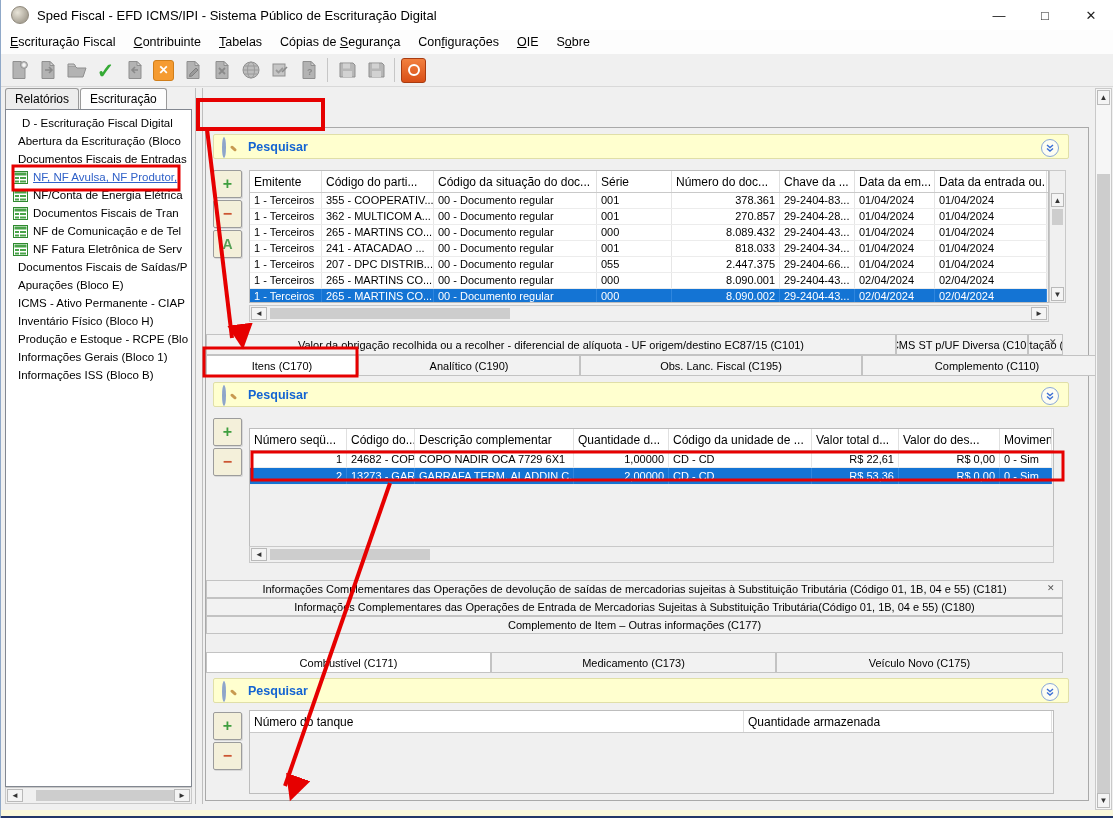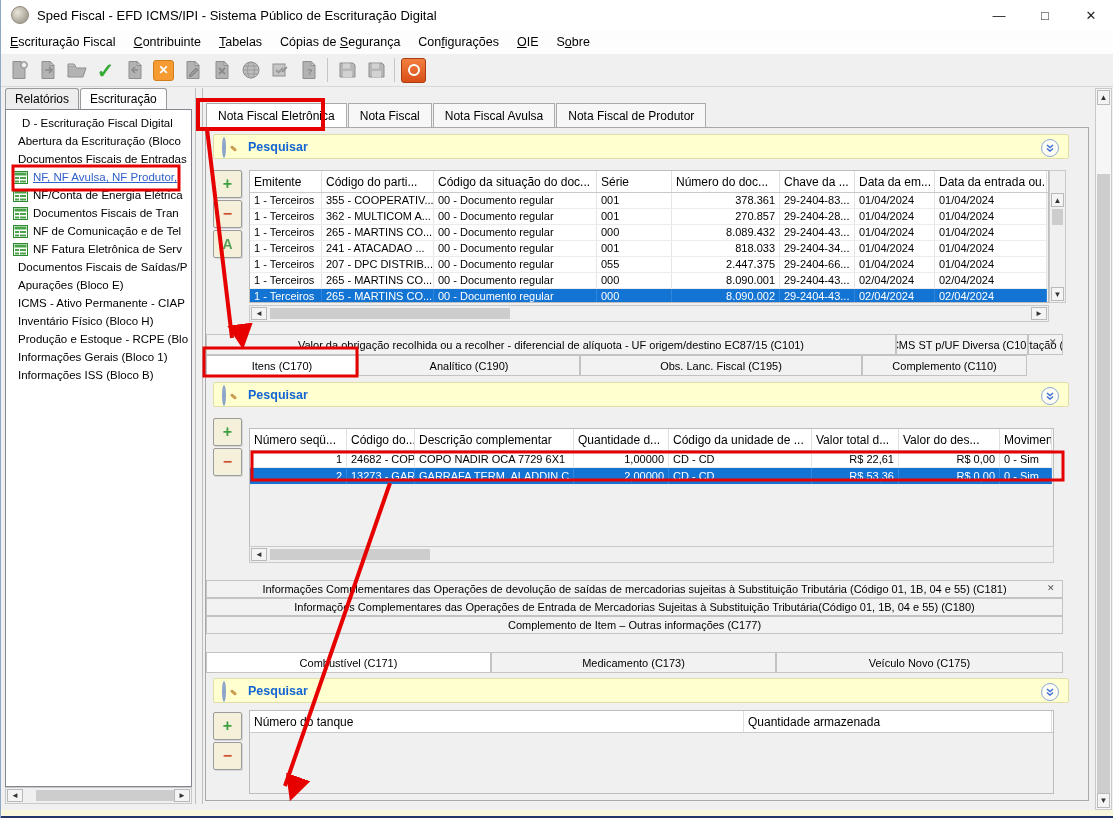--- a/index.html
+++ b/index.html
@@ -288,26 +288,20 @@
         <span>Informações ISS (Bloco B)</span>
       </div>
     </div>
   <div id="side-hscroll" class="sb" style="left:4px;top:787px;width:187px;height:17px;">
     <div class="arrow" style="left:1px;top:1px;width:16px;height:13px;">◄</div>
     <div class="thumb" style="left:30px;top:2px;width:140px;height:11px;"></div>
     <div class="arrow" style="right:1px;top:1px;width:16px;height:13px;">►</div>
   </div>
   <div id="splitter" class="abs"></div>
 
-  <div id="main-tabs" class="abs">
-      <div class="maintab active">Nota Fiscal Eletrônica</div>
-      <div class="maintab">Nota Fiscal</div>
-      <div class="maintab">Nota Fiscal Avulsa</div>
-      <div class="maintab">Nota Fiscal de Produtor</div>
-    </div>
 
   <div id="main-panel" class="abs"></div>
 
   <div class="searchbar" style="left:212px;top:134px;width:856px;">
     <span class="mag"><span class="lens"></span><span class="handle"></span></span>
     <span class="search-label">Pesquisar</span>
     <span class="chev-circle">
       <svg width="10" height="10" viewBox="0 0 10 10">
           <polyline points="2,2 5,4.5 8,2" fill="none" stroke="#3B6FD4" stroke-width="1.4"></polyline>
           <polyline points="2,5.5 5,8 8,5.5" fill="none" stroke="#3B6FD4" stroke-width="1.4"></polyline>
@@ -416,21 +410,21 @@
     <div class="arrow" style="left:1px;top:1px;width:16px;height:13px;">◄</div>
     <div class="thumb" style="left:20px;top:2px;width:240px;height:11px;"></div>
     <div class="arrow" style="right:1px;top:1px;width:16px;height:13px;">►</div>
   </div>
 
   <div id="detail-row1" class="tabstrip" style="left:205px;top:334px;width:857px;height:21px;">
       <div class="dtab" style="flex: 0 0 690px;">Valor da obrigação recolhida ou a recolher - diferencial de alíquota - UF origem/destino EC87/15 (C101)</div>
       <div class="dtab" style="flex: 0 0 132px;">ICMS ST p/UF Diversa (C105)</div>
       <div class="dtab" style="flex: 1 1 0%;">Importação (C120</div>
     </div>
-  <div id="detail-row2" class="tabstrip" style="left:205px;top:355px;width:821px;height:21px;">
+  <div id="detail-row2" class="tabstrip" style="left:205px;top:355px;width:906px;height:21px;">
       <div class="dtab active" style="flex: 0 0 152px;">Itens (C170)</div>
       <div class="dtab" style="flex: 0 0 222px;">Analítico (C190)</div>
       <div class="dtab" style="flex: 0 0 282px;">Obs. Lanc. Fiscal (C195)</div>
       <div class="dtab" style="flex: 1 1 0%;">Complemento (C110)</div>
     </div>
   <div class="closex" style="left:1048px;top:337px;">✕</div>
 
   <div class="searchbar" style="left:212px;top:382px;width:856px;">
     <span class="mag"><span class="lens"></span><span class="handle"></span></span>
     <span class="search-label">Pesquisar</span>

